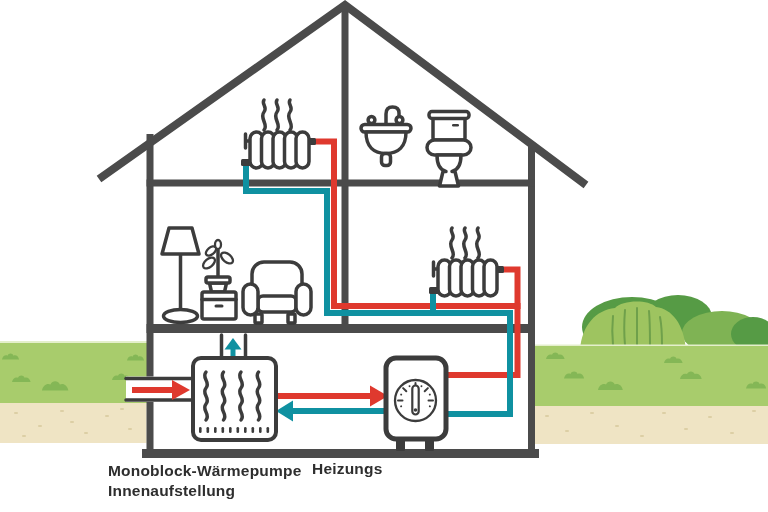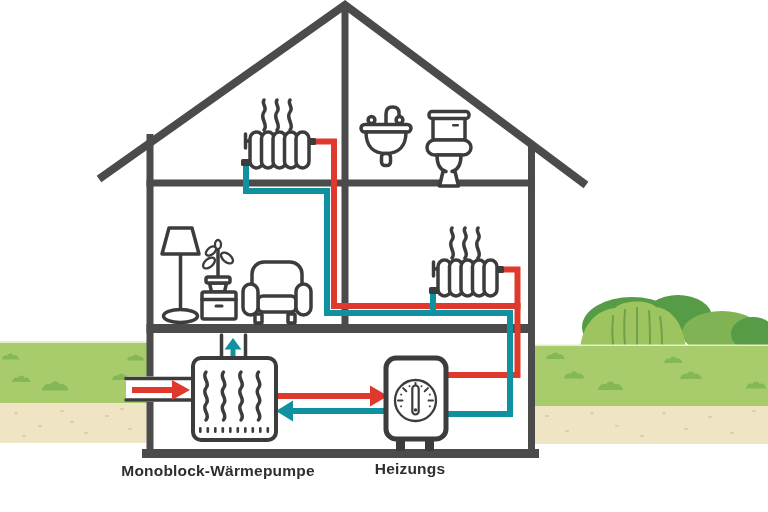--- a/index.html
+++ b/index.html
@@ -28,21 +28,21 @@
   .grassedge{fill:var(--grass_edge);}
   .tuft{fill:var(--grass_tuft);}
   .soil{fill:var(--soil);}
   .speck{fill:var(--soil_speckle);}
   .bushD{fill:var(--bush_dark);}
   .bushM{fill:var(--bush_mid);}
   .bushL{fill:var(--bush_light);}
   .bushline{stroke:var(--bush_line);stroke-width:2;fill:none;stroke-linecap:round;}
   
   .diagram-label{
-    position:absolute;width:220px;text-align:center;
+    position:absolute;width:220px;
     color:var(--label_text);font-size:15.5px;font-weight:600;
     line-height:19.5px;letter-spacing:.2px;
   }
 </style>
 </head>
 <body>
 
 <div class="stage">
 <svg width="768" height="512" viewBox="0 0 768 512">
 
@@ -274,17 +274,18 @@
     <rect class="ic" x="252" y="262" width="50" height="46" rx="12"></rect>
     <rect class="ic" x="258" y="296" width="38" height="16" rx="5"></rect>
     <rect class="ic" x="243" y="284" width="15" height="31" rx="7.5"></rect>
     <rect class="ic" x="296" y="284" width="15" height="31" rx="7.5"></rect>
   </g>
 
 </svg>
 
 <div class="diagram-label" style="left:108px;top:461px;">
   <div>Monoblock-Wärmepumpe</div>
+  <div>Innenaufstellung</div>
 </div>
-<div class="diagram-label" style="left:300px;top:459px;">
+<div class="diagram-label" style="left:312px;top:459px;">
   <div>Heizungs</div>
 </div>
 </div>
 
 </body></html>

